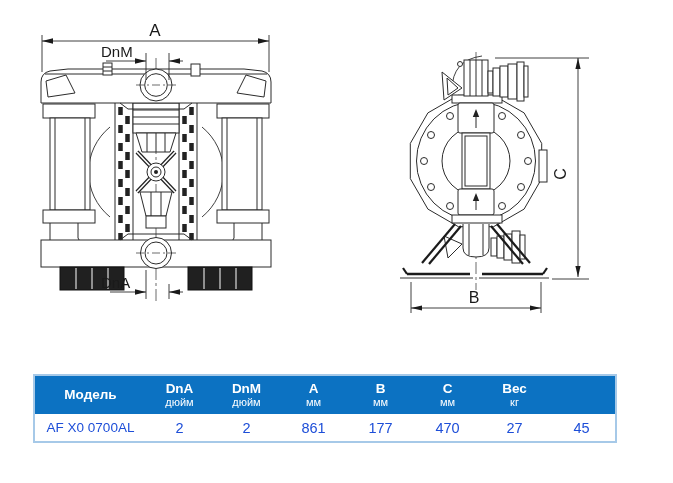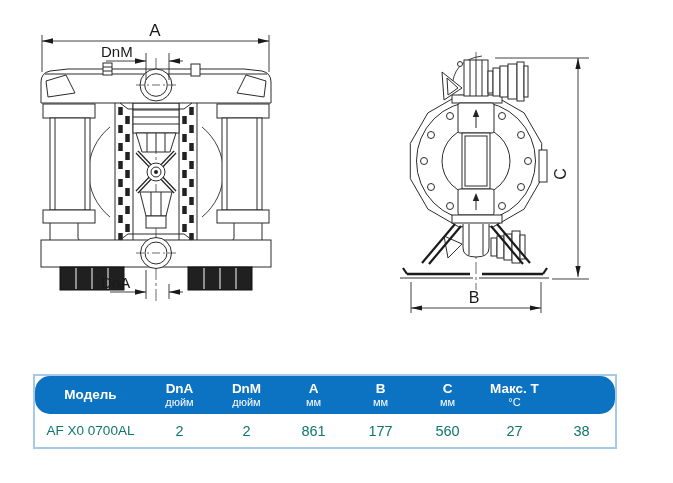--- a/index.html
+++ b/index.html
@@ -6,26 +6,26 @@
   body{
     width:673px;height:483px;position:relative;overflow:hidden;
     font-family:"Liberation Sans", sans-serif;
   }
   svg text{font-family:"Liberation Sans", sans-serif;fill:#1a1a1a;}
   .drawing{position:absolute;left:0;top:0;}
   .spec-table{
     position:absolute;left:33px;top:374px;width:584px;
     border:2px solid #a6c9e8;background:#fff;box-sizing:border-box;
   }
-  .thead{display:flex;background:#0c72c2;color:#fff;height:38px;align-items:stretch;border-radius:15px;}
+  .thead{display:flex;background:#0c72c2;color:#fff;height:38px;align-items:stretch;}
   .th{width:67px;display:flex;flex-direction:column;align-items:center;justify-content:center;line-height:1.12;}
   .th.model{width:111px;}
   .th .lbl{font-size:13.5px;font-weight:bold;}
   .th .unit{font-size:11px;font-weight:normal;}
-  .trow{display:flex;height:33px;align-items:center;color:#0f766e;font-size:14.5px;background:#fff;}
+  .trow{display:flex;height:27px;align-items:center;color:#1d4ed8;font-size:14.5px;background:#fff;}
   .td{width:67px;text-align:center;}
   .td.model{width:111px;font-size:13.5px;}
 </style>
 </head>
 <body>
 
 <svg class="drawing" width="673" height="360" viewBox="0 0 673 360" fill="none" stroke="#2b2b2b" stroke-width="1">
 
   <g>
 
@@ -279,27 +279,27 @@
     </div>
     <div class="th">
       <span class="lbl">B</span>
       <span class="unit">мм</span>
     </div>
     <div class="th">
       <span class="lbl">C</span>
       <span class="unit">мм</span>
     </div>
     <div class="th">
-      <span class="lbl">Макс. T</span>
-      <span class="unit">°C</span>
+      <span class="lbl">Вес</span>
+      <span class="unit">кг</span>
     </div>
   </div>
   <div class="trow">
     <div class="td model">AF X0 0700AL</div>
     <div class="td">2</div>
     <div class="td">2</div>
     <div class="td">861</div>
     <div class="td">177</div>
-    <div class="td">560</div>
+    <div class="td">470</div>
     <div class="td">27</div>
-    <div class="td">38</div>
+    <div class="td">45</div>
   </div>
 </div>
 
 </body></html>

